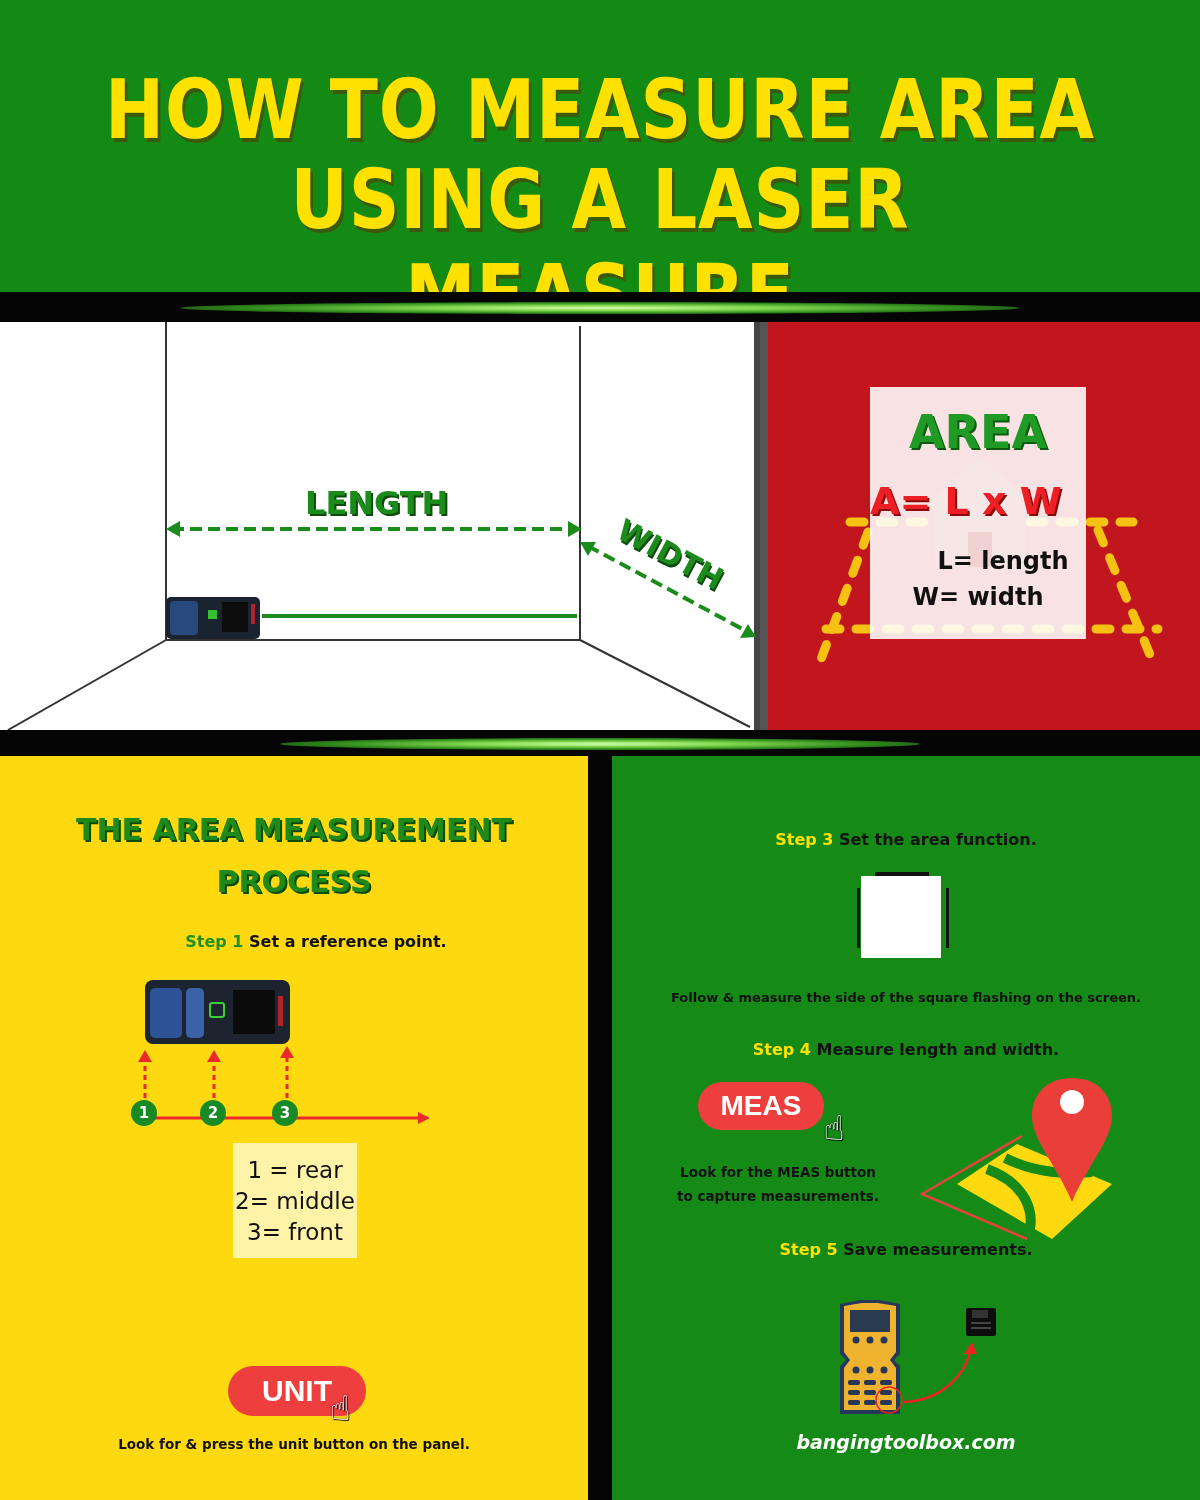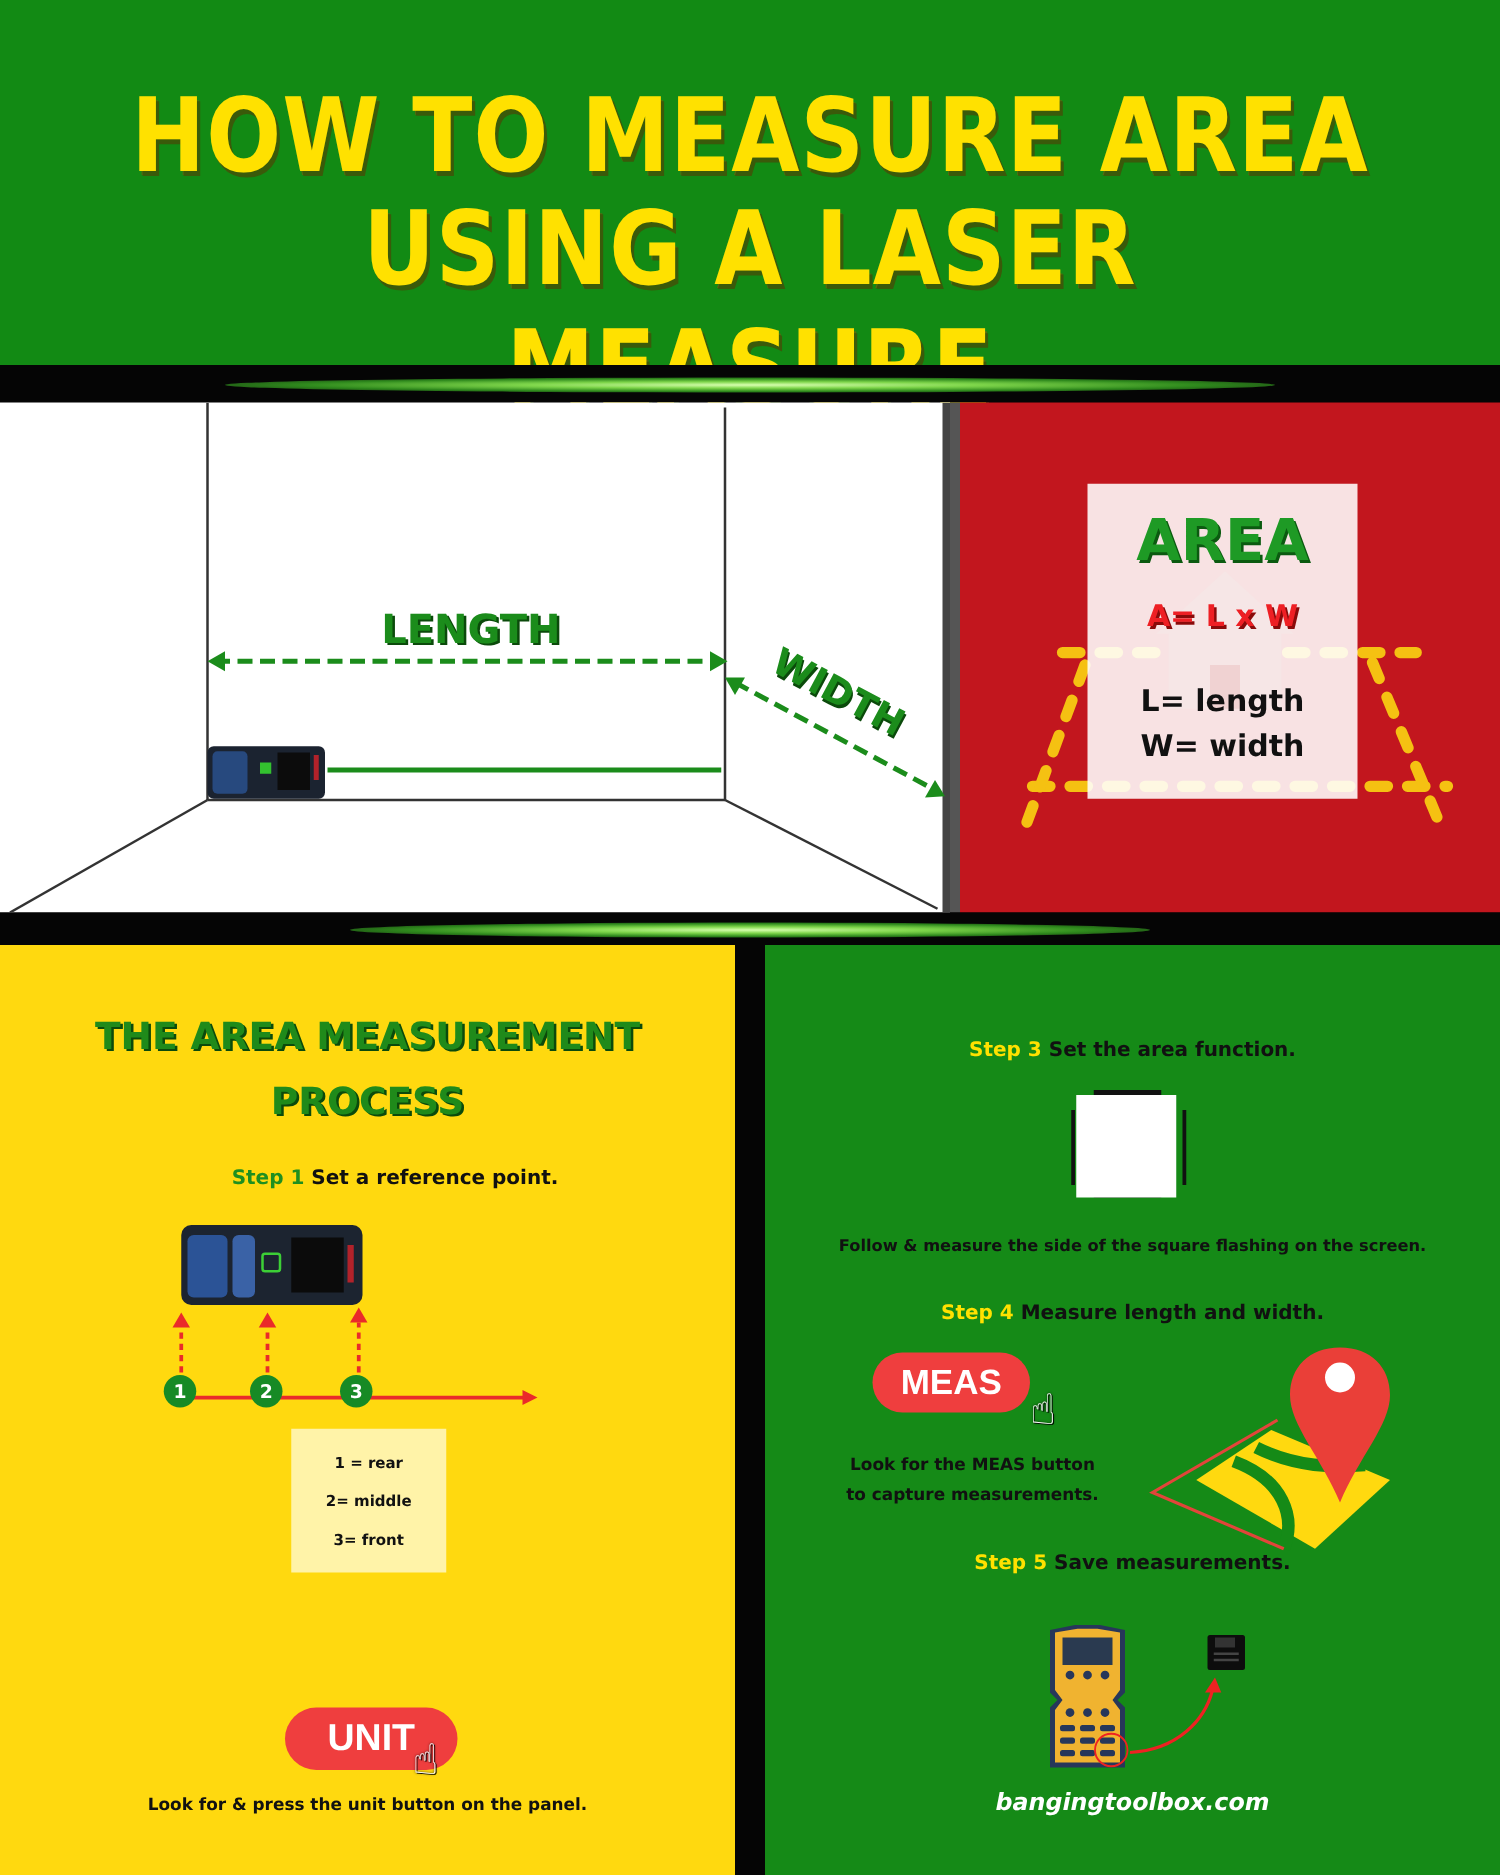--- a/index.html
+++ b/index.html
@@ -40,22 +40,22 @@
     position: absolute; left: 102px; top: 65px; width: 216px; height: 252px;
     background: rgba(255,255,255,0.88);
     padding-left: 37px;
   }
   .area-title {
     position: absolute; left: 0; width: 216px; top: 18px; text-align: center;
     color: #1e9a25; font-weight: 900; font-size: 46px;
     text-shadow: 2px 2px 0 #0b5a10;
   }
   .area-formula {
-    position: absolute; left: 0; width: 216px; top: 92px; text-align: center;
-    color: #ee1f24; font-weight: 900; font-size: 24px;
+    position: absolute; left: 0; width: 216px; top: 92px; text-align: left;
+    color: #ee1f24; font-weight: 900; font-size: 38px;
     text-shadow: 2px 2px 0 #8a0a0a;
   }
   .area-def {
     position: absolute; left: 0; width: 216px; text-align: center;
     color: #111; font-weight: 700; font-size: 24px;
   }
 
   
   #process { left: 0; top: 756px; width: 588px; height: 744px; background: #ffd90f; }
   .proc-title {
@@ -66,21 +66,21 @@
   .step-line {
     position: absolute; text-align: center; font-weight: 800; font-size: 16px; color: #111;
   }
   .step-num-g { color: #1f8f20; }
   .step-num-y { color: #ffe100; }
 
   .legend-box {
     position: absolute; left: 233px; top: 387px; width: 124px; height: 115px;
     background: #fff3a8; text-align: center;
   }
-  .legend-box div { font-weight: 700; font-size: 12px; color: #111; line-height: 31px; }
+  .legend-box div { font-weight: 400; font-size: 23px; color: #111; line-height: 31px; }
 
   .pill {
     position: absolute; background: #ef3e3e; color: #fff; border-radius: 26px;
     text-align: center; font-weight: 700; font-family: "Liberation Sans", sans-serif;
   }
   .caption { position: absolute; font-weight: 800; font-size: 13.5px; color: #111; text-align: center; }
 
   .num-circle {
     position: absolute; width: 26px; height: 26px; border-radius: 50%;
     background: #178a25; color: #fff; font-weight: 700; font-size: 15px;
@@ -148,21 +148,21 @@
       <line x1="330" y1="208" x2="385" y2="340"></line>
     </g>
   </svg>
   <div id="area-card">
     <svg class="abs" style="left:40px;top:65px;" width="140" height="120" viewBox="0 0 140 120">
       <polygon points="70,5 125,55 115,55 115,115 25,115 25,55 15,55" fill="#f6e6e6"></polygon>
       <rect x="58" y="80" width="24" height="35" fill="#f0d2d2"></rect>
     </svg>
     <div class="area-title">AREA</div>
     <div class="area-formula">A= L x W</div>
-    <div class="area-def" style="top:160px;">L= length</div>
+    <div class="area-def" style="top:160px;margin-left:25px;">L= length</div>
     <div class="area-def" style="top:196px;">W= width</div>
   </div>
 </div>
 
 <div class="abs sep" style="left:0;top:730px;width:1200px;height:26px;">
   <div class="glow" style="top:8px;left:280px;width:640px;"></div>
 </div>
 <div class="abs sep" style="left:588px;top:756px;width:24px;height:744px;"></div>
 
 <div id="process" class="abs">

